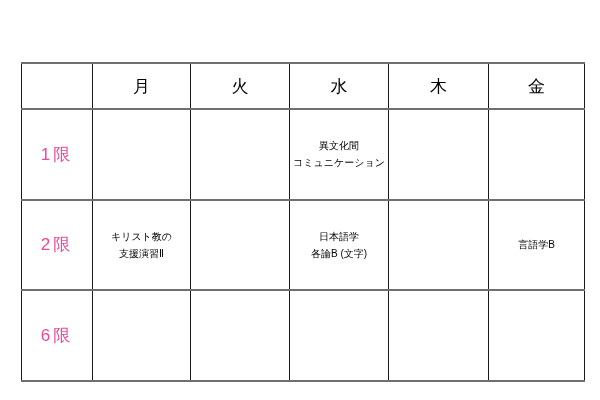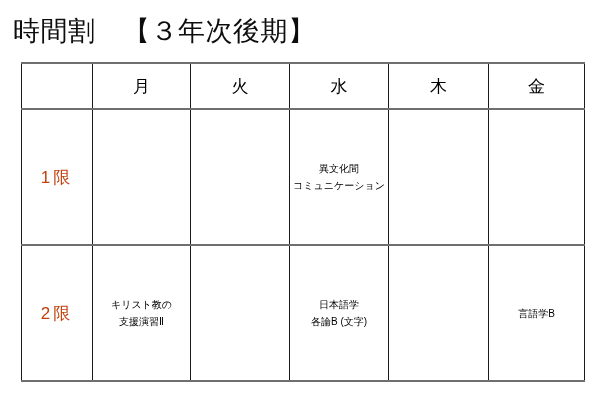--- a/index.html
+++ b/index.html
@@ -54,34 +54,33 @@
   tbody tr { height: 45.6px; }
   th.day {
     font-size: 17px;
     font-weight: normal;
     color: #000000;
   }
   th.period {
     font-size: 17px;
     font-weight: normal;
     letter-spacing: 3px;
-    color: #c2410c;
+    color: #ec4899;
   }
   .course-line {
     font-size: 10px;
     line-height: 17px;
     white-space: nowrap;
     color: #000000;
   }
 </style>
 </head>
 <body>
 
 <div class="page">
-  <div class="title">時間割　【３年次後期】</div>
 
   <table class="timetable">
     <colgroup>
       <col style="width:71px">
       <col style="width:98px">
       <col style="width:99px">
       <col style="width:99px">
       <col style="width:100px">
       <col style="width:96px">
     </colgroup>
@@ -116,15 +115,23 @@
           <td></td>
           <td>
             <div class="course-line">日本語学</div>
             <div class="course-line">各論B (文字)</div>
           </td>
           <td></td>
           <td>
             <div class="course-line">言語学B</div>
           </td>
         </tr>
+        <tr>
+          <th class="period">6限</th>
+          <td></td>
+          <td></td>
+          <td></td>
+          <td></td>
+          <td></td>
+        </tr>
       </tbody>
   </table>
 </div>
 
 </body></html>

